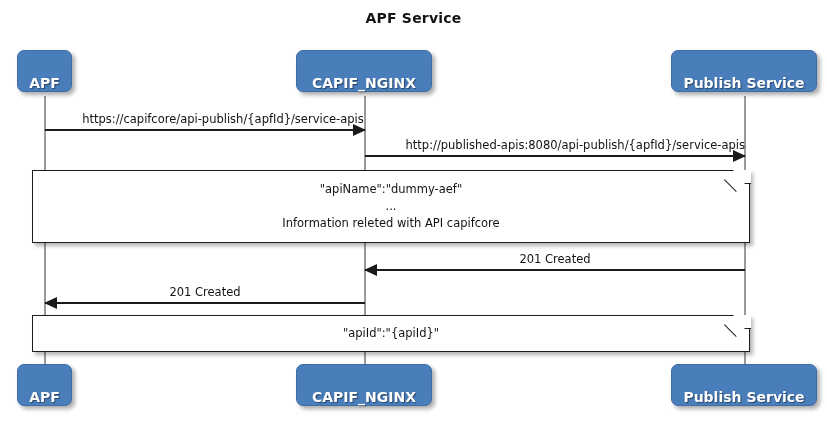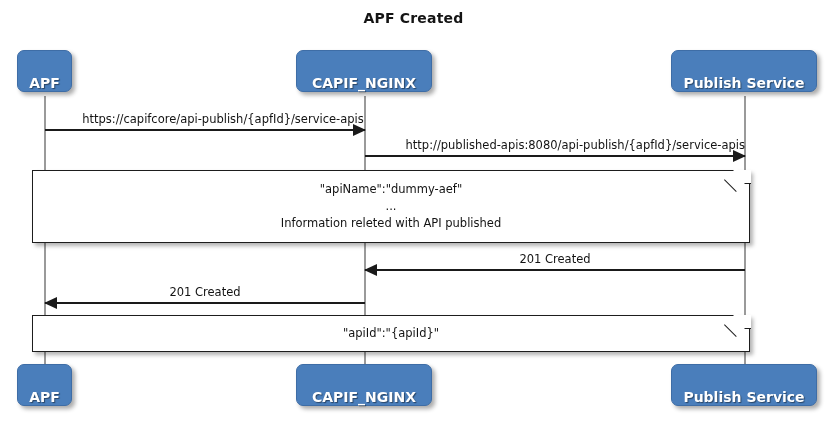--- a/index.html
+++ b/index.html
@@ -146,21 +146,21 @@
     bottom: 14px;
     font-size: 12.5px;
     color: #1d1d1d;
   }
 </style>
 </head>
 <body>
 
 <div id="canvas">
 
-  <div class="diagram-title">APF Created</div>
+  <div class="diagram-title">APF Service</div>
 
   <div class="lifeline" style="left:44px;"></div>
   <div class="lifeline" style="left:364px;"></div>
   <div class="lifeline" style="left:744px;"></div>
 
   <div class="actor" style="left:17px; top:50px; width:55px; height:42px;">
     <span>APF</span>
   </div>
   <div class="actor" style="left:296px; top:50px; width:136px; height:42px;">
     <span>CAPIF_NGINX</span>
@@ -177,21 +177,21 @@
   <div class="message-label" style="left:365px; top:138px; width:380px;text-align:right;">http://published-apis:8080/api-publish/{apfId}/service-apis</div>
   <div class="message to-right" style="left:365px; top:155px; width:380px;">
     <span class="arrowhead"></span>
   </div>
 
   <div class="note" style="left:32px; top:170px; width:718px; height:73px;">
     <span class="fold"></span>
     <div class="note-body">
       <div class="note-line">"apiName":"dummy-aef"</div>
       <div class="note-line">...</div>
-      <div class="note-line">Information releted with API published</div>
+      <div class="note-line">Information releted with API capifcore</div>
     </div>
   </div>
 
   <div class="message-label" style="left:365px; top:252px; width:380px;">201 Created</div>
   <div class="message to-left" style="left:365px; top:269px; width:380px;">
     <span class="arrowhead"></span>
   </div>
 
   <div class="message-label" style="left:45px; top:285px; width:320px;">201 Created</div>
   <div class="message to-left" style="left:45px; top:302px; width:320px;">

